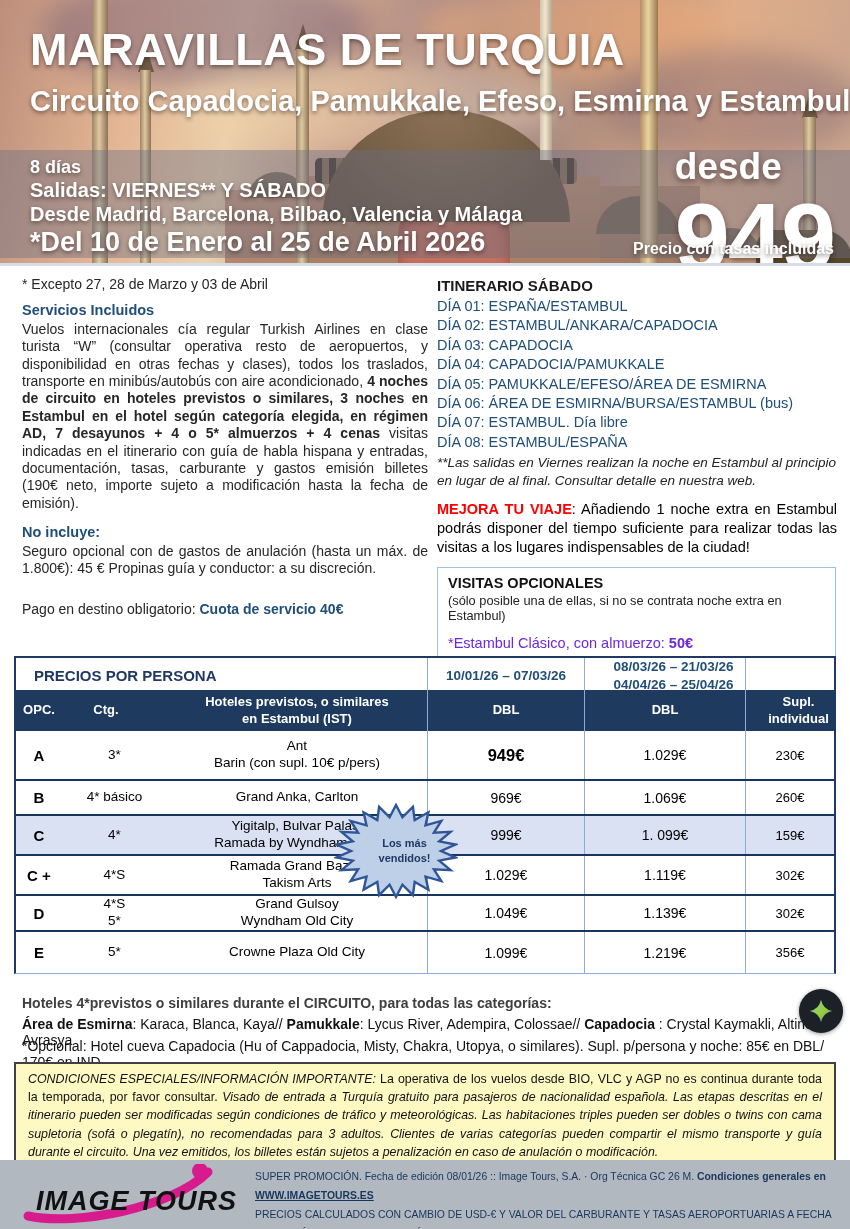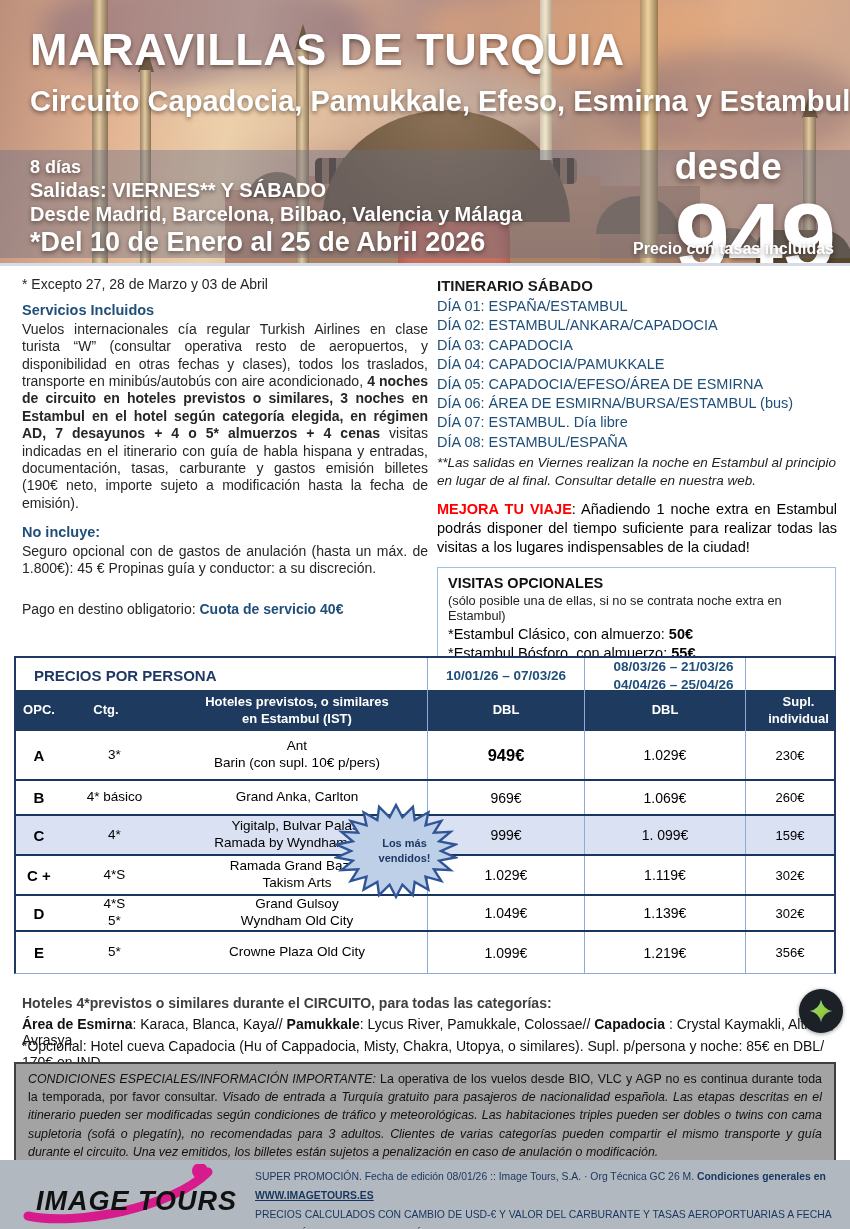--- a/index.html
+++ b/index.html
@@ -74,21 +74,21 @@
 
   .itin-title { left:437px; top:277px; font-size:15px; font-weight:bold; color:#1a1a1a; }
   .itin-list { left:437px; top:297px; width:400px; }
   .itin-list div { font-size:14.5px; color:#1F4E79; line-height:19.4px; white-space:nowrap; }
   .itin-note { left:437px; top:454px; width:400px; font-size:13.5px; font-style:italic; color:#222; line-height:1.3; }
   .mejora { left:437px; top:500px; width:400px; font-size:14.5px; line-height:1.3; }
   .red-b { color:#FF0000; font-weight:bold; }
   .visits-box { left:437px; top:567px; width:399px; border:1.5px solid #9CC2E5; background:#fff; padding:7px 10px 9px 10px; }
   .visits-box .vt { font-size:14.5px; font-weight:bold; color:#111; }
   .visits-box .vs { font-size:12.8px; color:#222; margin-top:2px; }
-  .visits-box .vi { font-size:14.5px; color:#000000; margin-top:3px; }
+  .visits-box .vi { font-size:14.5px; color:#6d28d9; margin-top:12px; }
 
   
   .ptable { position:absolute; left:14px; top:656px; width:822px; border:2px solid #1F3864; border-bottom:1px solid #8EA9DB; background:#fff; }
   .pt-row { display:grid; grid-template-columns:46px 88px 277px 157px 161px 89px; }
   .cell { display:flex; align-items:center; justify-content:center; text-align:center; }
   .vdiv { border-left:1px solid #8EA9DB; }
   .head1 { height:32px; }
   .head1 .t { grid-column:1 / span 3; justify-content:flex-start; padding-left:18px;
     font-size:15px; font-weight:bold; color:#1F3864; }
   .head1 .p { font-size:13.5px; font-weight:bold; color:#1F4E79; line-height:1.3; }
@@ -114,21 +114,21 @@
   .burst .btxt { position:absolute; inset:0; display:flex; align-items:center; justify-content:center;
     font-size:11px; font-weight:bold; color:#1F3864; text-align:center; line-height:1.35; }
 
   
   .notes1 { left:22px; top:995px;  width:812px; font-size:14px; font-weight:bold; color:#404040; }
   .notes2 { left:22px; top:1016px; width:812px; font-size:14px; color:#111; }
   .notes3 { left:22px; top:1038px; width:812px; font-size:14px; color:#111; }
   .float-icon { left:799px; top:989px; width:44px; height:44px; border-radius:50%; background:#1c2128;
     display:flex; align-items:center; justify-content:center; box-shadow:0 1px 4px rgba(0,0,0,.4); cursor:pointer; }
 
-  .cond-box { left:14px; top:1062px; width:822px; border:2px solid #404040; background:#a3a3a3; padding:6px 12px 8px 12px; }
+  .cond-box { left:14px; top:1062px; width:822px; border:2px solid #404040; background:#fef9c3; padding:6px 12px 8px 12px; }
   .cond-box .ctext { font-size:12.4px; line-height:1.47; color:#111; text-align:justify; }
   .it { font-style:italic; }
   .cond-offer { font-size:12.6px; font-weight:bold; color:#111; margin-top:1px; }
 
   .footer { position:absolute; left:0; top:1160px; width:850px; height:69px; background:#b2b8c0; }
   .logo { position:absolute; left:22px; top:4px; width:225px; height:60px; }
   .logo svg { position:absolute; left:0; top:0; }
   .logo .ltext { position:absolute; left:14px; top:22px; font-size:27px; font-weight:bold; font-style:italic;
     letter-spacing:1px; color:#111; }
   .ftext { position:absolute; left:255px; top:7px; width:585px; color:#17365D; font-size:10.4px; line-height:1.83; }
@@ -199,21 +199,21 @@
   <div class="abs navyb noinc-title">No incluye:</div>
   <div class="abs smalltxt just noinc-para">Seguro opcional con de gastos de anulación (hasta un máx. de 1.800€): 45 €  Propinas guía y conductor: a su discreción.</div>
   <div class="abs smalltxt pago"><span>Pago en destino obligatorio: </span><span class="navyb">Cuota de servicio 40€</span></div>
 
   <div class="abs itin-title">ITINERARIO SÁBADO</div>
   <div class="abs itin-list">
     <div>DÍA 01: ESPAÑA/ESTAMBUL</div>
     <div>DÍA 02: ESTAMBUL/ANKARA/CAPADOCIA</div>
     <div>DÍA 03: CAPADOCIA</div>
     <div>DÍA 04: CAPADOCIA/PAMUKKALE</div>
-    <div>DÍA 05: CAPADOCIA/EFESO/ÁREA DE ESMIRNA</div>
+    <div>DÍA 05: PAMUKKALE/EFESO/ÁREA DE ESMIRNA</div>
     <div>DÍA 06: ÁREA DE ESMIRNA/BURSA/ESTAMBUL (bus)</div>
     <div>DÍA 07: ESTAMBUL. Día libre</div>
     <div>DÍA 08: ESTAMBUL/ESPAÑA</div>
   </div>
   <div class="abs itin-note">**Las salidas en Viernes realizan la noche en Estambul al principio en lugar de al final. Consultar detalle en nuestra web.</div>
   <div class="abs mejora just"><span class="red-b">MEJORA TU VIAJE</span><span>: Añadiendo 1 noche extra en Estambul podrás disponer del tiempo suficiente para realizar todas las visitas a los lugares indispensables de la ciudad!</span></div>
 
   <div class="abs visits-box">
     <div class="vt">VISITAS OPCIONALES</div>
     <div class="vs">(sólo posible una de ellas, si no se contrata noche extra en Estambul)</div>
@@ -296,21 +296,21 @@
 
   <div class="burst">
     <svg viewBox="0 0 124 98">
       <polygon id="burst-poly" fill="#BDD0E8" stroke="#2F5597" stroke-width="2.4" points="62.0,3.0 68.4,15.3 78.9,4.9 80.7,18.1 94.4,10.3 91.5,23.3 107.3,18.9 99.9,30.6 116.6,29.9 105.2,39.4 121.4,42.5 107.0,49.0 121.4,55.5 105.2,58.6 116.6,68.1 99.9,67.4 107.3,79.1 91.5,74.7 94.4,87.7 80.7,79.9 78.9,93.1 68.4,82.7 62.0,95.0 55.6,82.7 45.1,93.1 43.3,79.9 29.6,87.7 32.5,74.7 16.7,79.1 24.1,67.4 7.4,68.1 18.8,58.6 2.6,55.5 17.0,49.0 2.6,42.5 18.8,39.4 7.4,29.9 24.1,30.6 16.7,18.9 32.5,23.3 29.6,10.3 43.3,18.1 45.1,4.9 55.6,15.3"></polygon>
     </svg>
     <div class="btxt pre">Los más
 vendidos!</div>
   </div>
 
   <div class="abs notes1">Hoteles 4*previstos o similares durante el CIRCUITO, para todas las categorías:</div>
-  <div class="abs notes2"><b>Área de Esmirna</b><span>:  Karaca, Blanca, Kaya// </span><b>Pamukkale</b><span>: Lycus River, Pamukkale, Colossae// </span><b>Capadocia </b><span>: Crystal Kaymakli, Altinoz, Avrasya</span></div>
+  <div class="abs notes2"><b>Área de Esmirna</b><span>:  Karaca, Blanca, Kaya// </span><b>Pamukkale</b><span>: Lycus River, Adempira, Colossae// </span><b>Capadocia </b><span>: Crystal Kaymakli, Altinoz, Avrasya</span></div>
   <div class="abs notes3">*Opcional: Hotel cueva Capadocia (Hu of Cappadocia, Misty, Chakra, Utopya, o similares). Supl. p/persona y noche:  85€ en DBL/ 170€ en IND</div>
 
   <div class="abs float-icon">
     <svg width="30" height="30" viewBox="0 0 40 40">
       <defs>
         <linearGradient id="stargrad" x1="0" y1="0" x2="1" y2="1">
           <stop offset="0" stop-color="#7fd4c1"></stop>
           <stop offset="0.55" stop-color="#9acd32"></stop>
           <stop offset="1" stop-color="#4a90d9"></stop>
         </linearGradient>

